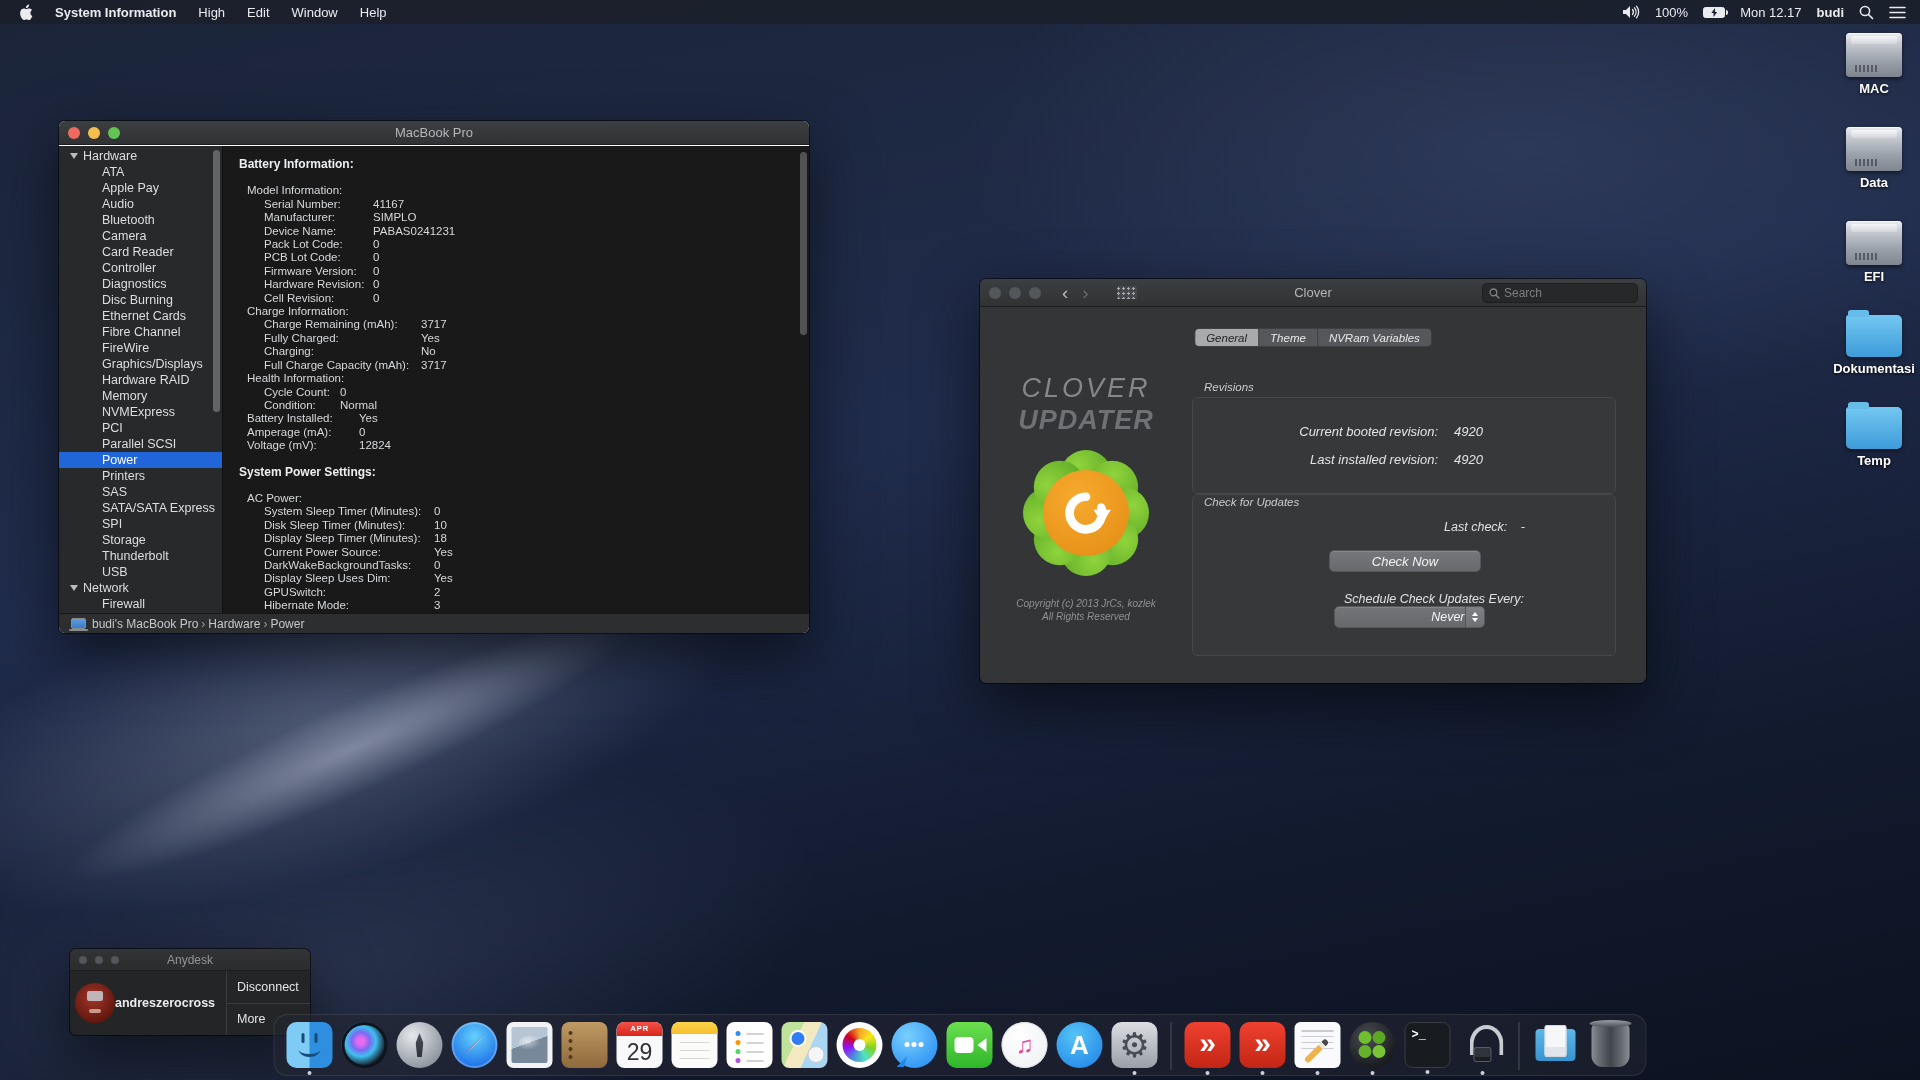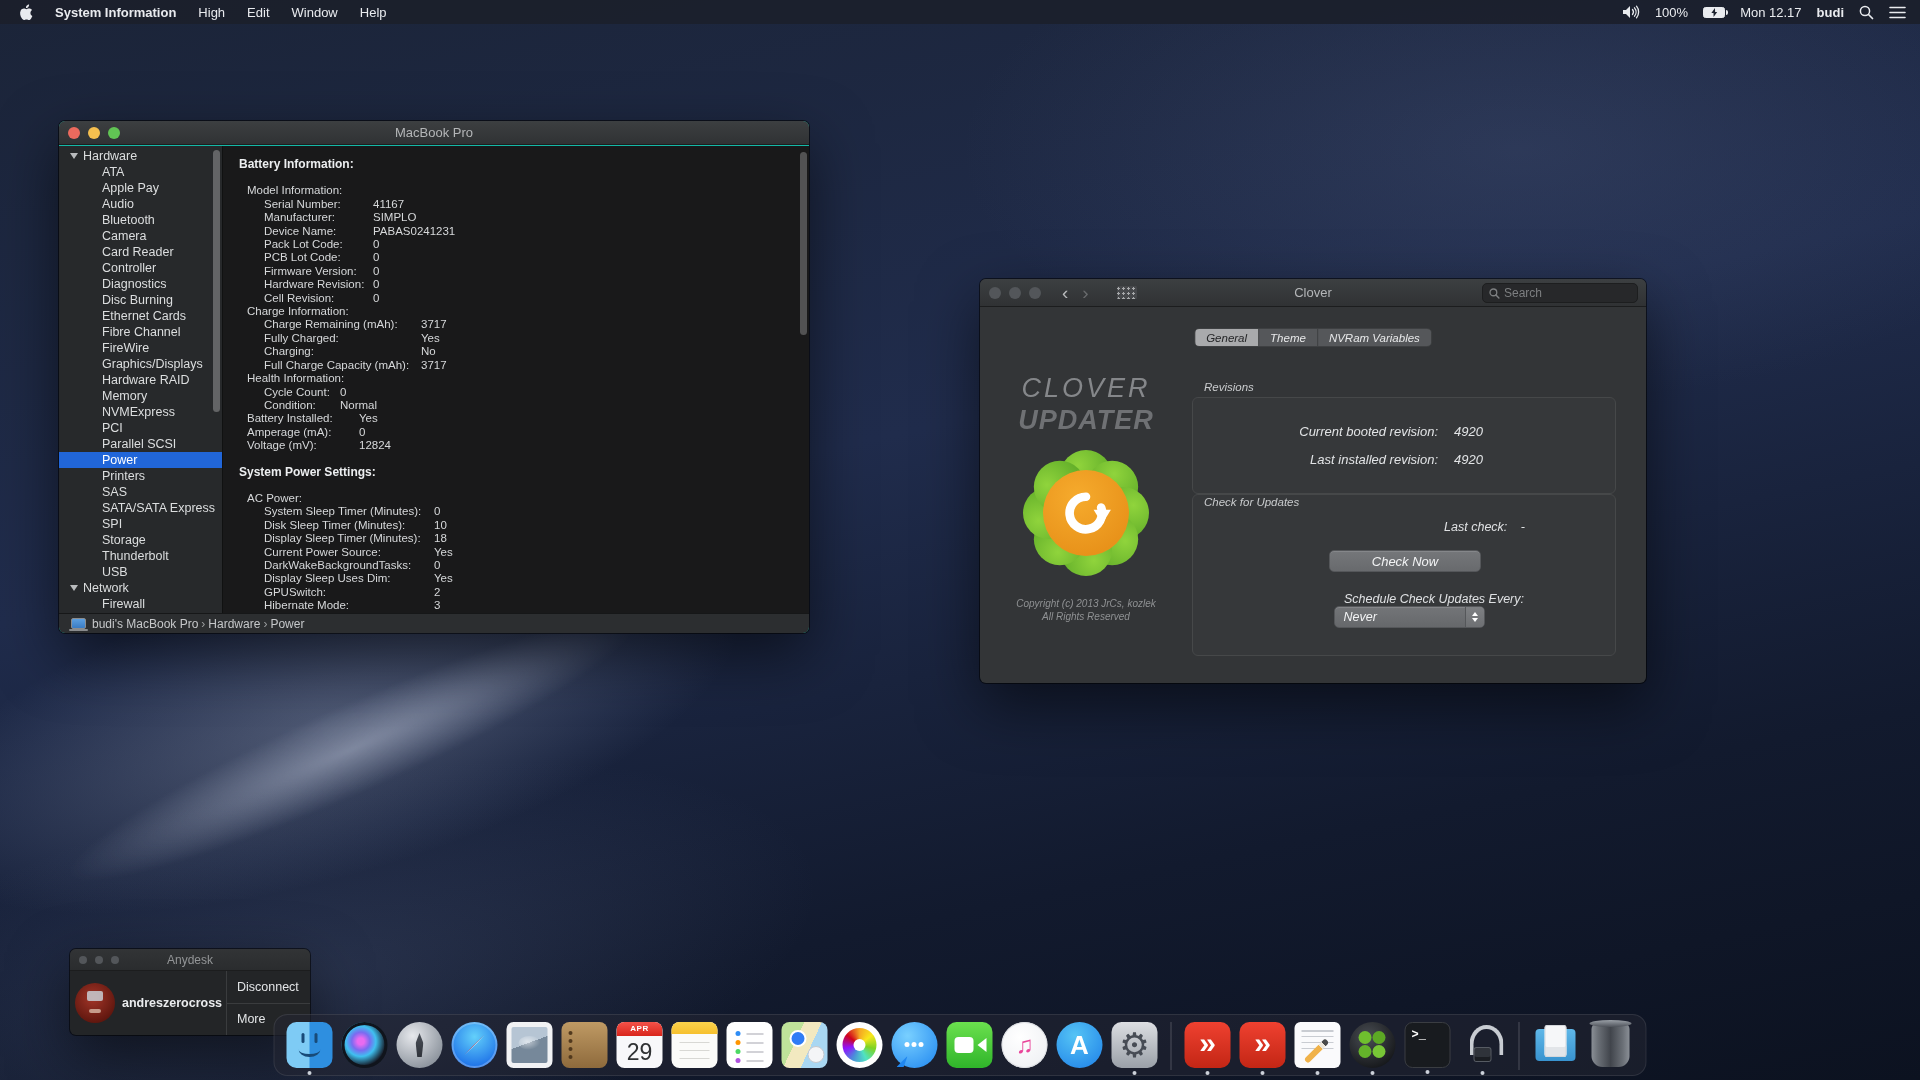--- a/index.html
+++ b/index.html
@@ -34,21 +34,21 @@
   .window{position:absolute;border-radius:6px;box-shadow:0 22px 60px rgba(0,0,0,.55),0 0 0 1px rgba(0,0,0,.55);overflow:hidden;}
   .titlebar{position:relative;height:24px;background:linear-gradient(#3c3f41,#303234);border-bottom:1px solid #1c1d1e;
     display:flex;align-items:center;}
   .tl-title{position:absolute;left:0;right:0;text-align:center;color:#b4b6b8;font-size:13px;pointer-events:none;}
   .lights{display:flex;gap:8px;padding-left:9px;z-index:2;}
   .light{width:12px;height:12px;border-radius:50%;}
   .l-red{background:#ec6a5e;}.l-yellow{background:#f5bf4f;}.l-green{background:#61c454;}
   .l-gray{background:#53565a;}
 
   
-  .win-sysinfo{left:59px;top:121px;width:750px;height:512px;background:#14b8a6;}
+  .win-sysinfo{left:59px;top:121px;width:750px;height:512px;background:#ffffff;}
   .si-body{position:absolute;top:25px;bottom:20px;left:0;right:0;display:flex;}
   .si-sidebar{width:164px;background:#27292b;border-right:1px solid #101111;position:relative;overflow:hidden;
     font-size:12.5px;color:#dcdedf;padding-top:2px;}
   .sb-sec{height:16px;line-height:16px;padding-left:11px;display:flex;align-items:center;gap:5px;}
   .sb-sec .tri{width:0;height:0;border-left:4.5px solid transparent;border-right:4.5px solid transparent;border-top:6px solid #b9bbbd;flex:none;}
   .sb-item{height:16px;line-height:16px;padding-left:43px;white-space:nowrap;}
   .sb-item.sel{background:#2166d9;color:#fff;}
   .sb-scroll{position:absolute;right:2px;top:4px;width:7px;height:262px;border-radius:4px;background:rgba(255,255,255,.28);}
   .si-content{flex:1;position:relative;background:#19191a;overflow:hidden;color:#d6d8da;font-size:11.5px;
     padding:12px 0 0 0;line-height:13.4px;}
@@ -114,39 +114,39 @@
   .rev-row .rev-lab{width:245px;text-align:right;}
   .rev-row .rev-val{margin-left:16px;}
   .lastcheck{position:absolute;left:0;right:90px;top:25px;text-align:right;font-size:12.5px;color:#dfe1e3;}
   .lastcheck .lc-val{display:inline-block;margin-left:10px;}
   .checknow{position:absolute;left:136px;top:55px;width:152px;height:22px;border-radius:5px;
     background:linear-gradient(#75777a,#686a6d);border:1px solid #55575a;color:#f2f3f4;font-size:13px;
     display:flex;align-items:center;justify-content:center;box-shadow:inset 0 1px 0 rgba(255,255,255,.12);}
   .schedule{position:absolute;left:0;top:97px;width:100%;display:flex;align-items:center;flex-direction:column;}
   .sched-lab{width:240px;text-align:right;font-size:12.5px;color:#dfe1e3;}
   .dropdown{margin-left:10px;width:151px;height:22px;border-radius:5px;background:linear-gradient(#737578,#66686b);
-    border:1px solid #55575a;display:flex;align-items:center;position:relative;box-shadow:inset 0 1px 0 rgba(255,255,255,.12);}
+    border:1px solid #55575a;display:flex;align-items:center;position:relative;box-shadow:inset 0 1px 0 rgba(255,255,255,.12);text-align:right;}
   .dropdown .dd-val{flex:1;padding-left:9px;font-size:12.5px;color:#f2f3f4;}
   .dd-step{width:19px;height:100%;border-left:1px solid #55575a;border-radius:0 4px 4px 0;background:linear-gradient(#7e8083,#6e7073);
     display:flex;flex-direction:column;align-items:center;justify-content:center;gap:2px;}
   .dd-step .up{width:0;height:0;border-left:3.5px solid transparent;border-right:3.5px solid transparent;border-bottom:4.5px solid #fff;}
   .dd-step .dn{width:0;height:0;border-left:3.5px solid transparent;border-right:3.5px solid transparent;border-top:4.5px solid #fff;}
 
   
   .win-anydesk{left:70px;top:949px;width:240px;height:86px;background:#232527;}
   .win-anydesk .titlebar{height:22px;background:linear-gradient(#323436,#2a2c2e);}
   .win-anydesk .light{width:8px;height:8px;}
   .win-anydesk .tl-title{font-size:12px;color:#939597;}
   .ad-body{position:absolute;inset:22px 0 0 0;display:flex;}
   .ad-left{width:157px;border-right:1px solid #3a3c3e;display:flex;align-items:center;overflow:hidden;}
   .ad-avatar{width:40px;height:40px;border-radius:50%;margin-left:5px;flex:none;position:relative;overflow:hidden;
     background:radial-gradient(circle at 45% 38%,#a23528,#5c150d 78%);}
   .ad-avatar::before{content:"";position:absolute;left:12px;top:8px;width:16px;height:10px;background:#c8cdd2;border-radius:2px;opacity:.85;}
   .ad-avatar::after{content:"";position:absolute;left:14px;top:26px;width:12px;height:4px;background:#d8b9a8;border-radius:2px;opacity:.8;}
-  .ad-name{margin-left:7px;font-size:12.5px;font-weight:bold;color:#eaecee;white-space:nowrap;}
+  .ad-name{font-size:12.5px;font-weight:bold;color:#eaecee;white-space:nowrap;}
   .ad-right{flex:1;display:flex;flex-direction:column;overflow:hidden;}
   .ad-btn{flex:1;display:flex;align-items:center;padding-left:10px;font-size:12.5px;color:#e2e4e6;white-space:nowrap;overflow:hidden;}
   .ad-btn.b1{border-bottom:1px solid #3a3c3e;}
 
   
   .desktop-icons{position:absolute;top:33px;right:10px;width:72px;display:flex;flex-direction:column;gap:31px;z-index:5;}
   .desk-item{display:flex;flex-direction:column;align-items:center;gap:4px;}
   .dlabel{font-size:13px;color:#fff;font-weight:bold;text-shadow:0 1px 3px rgba(0,0,0,.85);}
   .dicon{position:relative;}
   .icon-drive{width:56px;height:44px;border-radius:4px;
@@ -298,20 +298,42 @@
       <span class="mb-icon">
         <svg width="17" height="13" viewBox="0 0 17 13">
             <g stroke="#e9ebef" stroke-width="1.6" stroke-linecap="round">
               <path d="M1 1.5h15M1 6.5h15M1 11.5h15"></path>
             </g>
           </svg>
       </span>
     </div>
   </div>
 
+  <div class="desktop-icons">
+      <div class="desk-item">
+        <div class="dicon icon-drive"></div>
+        <div class="dlabel">MAC</div>
+      </div>
+      <div class="desk-item">
+        <div class="dicon icon-drive"></div>
+        <div class="dlabel">Data</div>
+      </div>
+      <div class="desk-item">
+        <div class="dicon icon-drive"></div>
+        <div class="dlabel">EFI</div>
+      </div>
+      <div class="desk-item">
+        <div class="dicon icon-folder"></div>
+        <div class="dlabel">Dokumentasi</div>
+      </div>
+      <div class="desk-item">
+        <div class="dicon icon-folder"></div>
+        <div class="dlabel">Temp</div>
+      </div>
+    </div>
 
   <div class="window win-sysinfo">
     <div class="titlebar">
       <div class="lights">
         <span class="light l-red"></span>
         <span class="light l-yellow"></span>
         <span class="light l-green"></span>
       </div>
       <div class="tl-title">MacBook Pro</div>
     </div>

